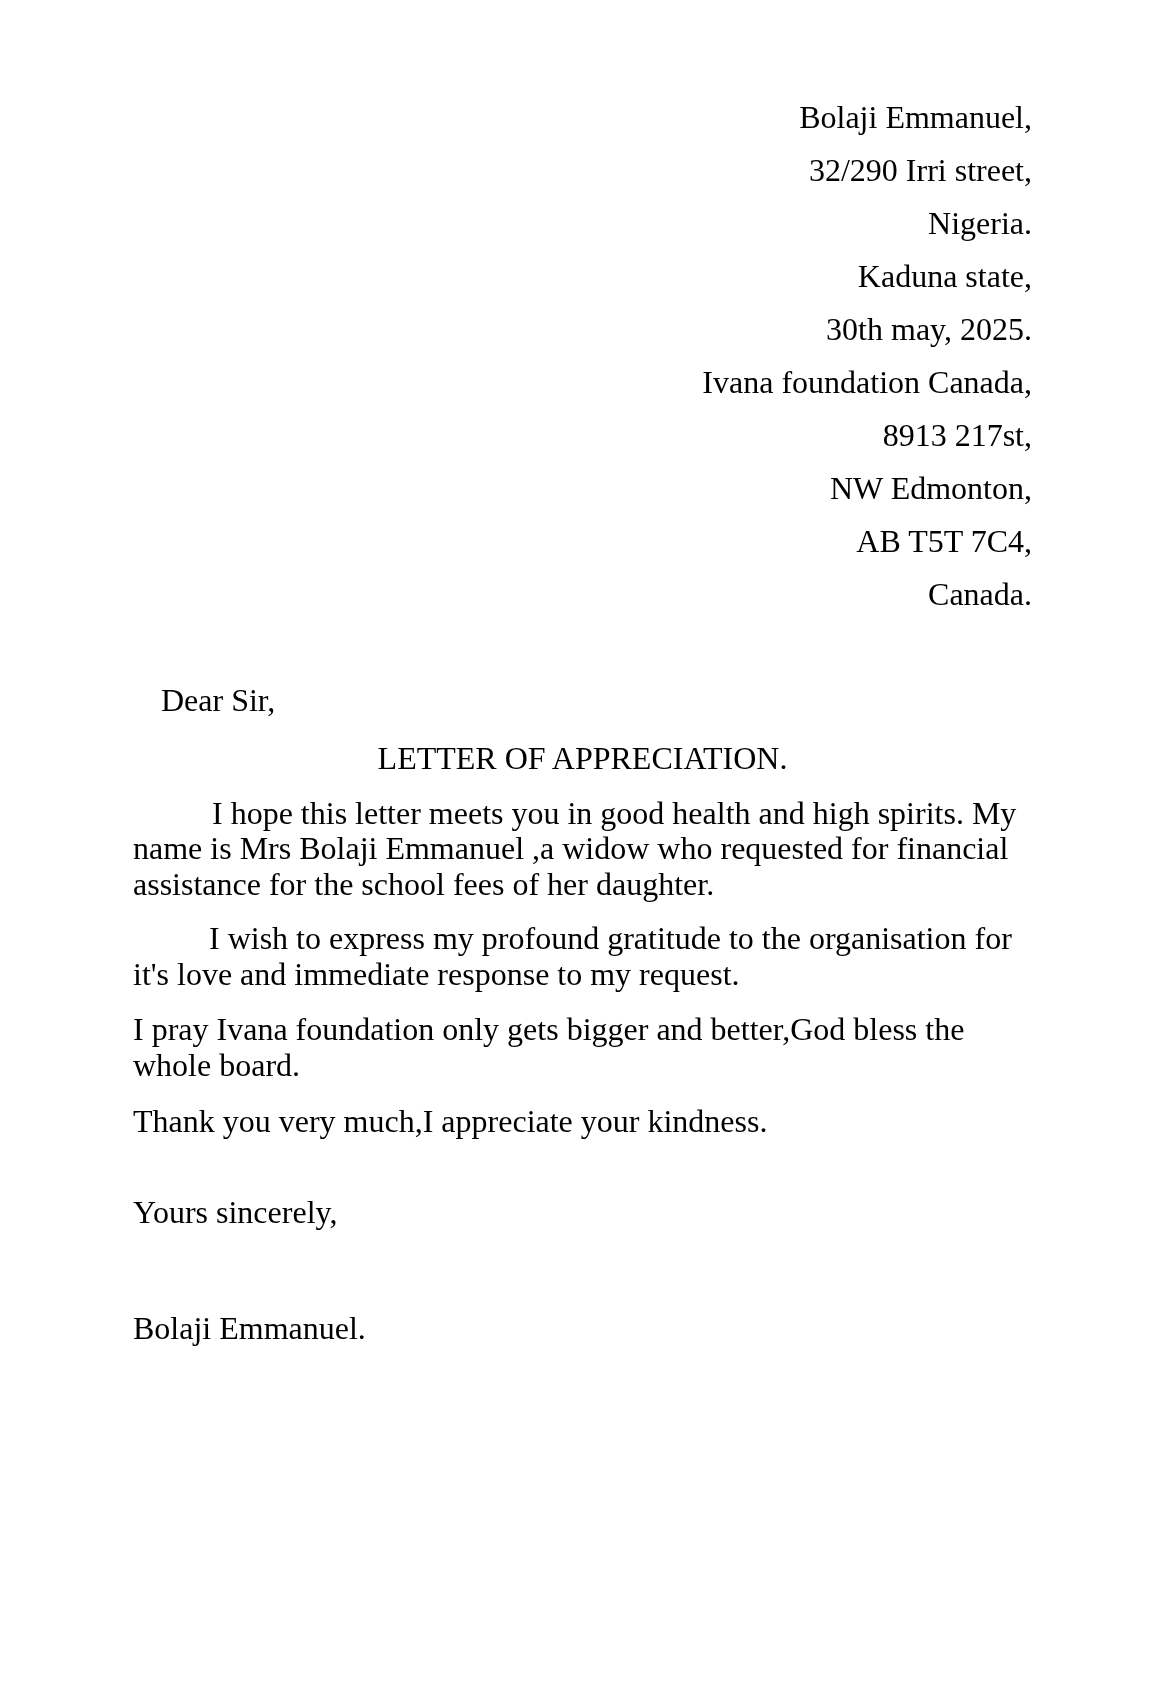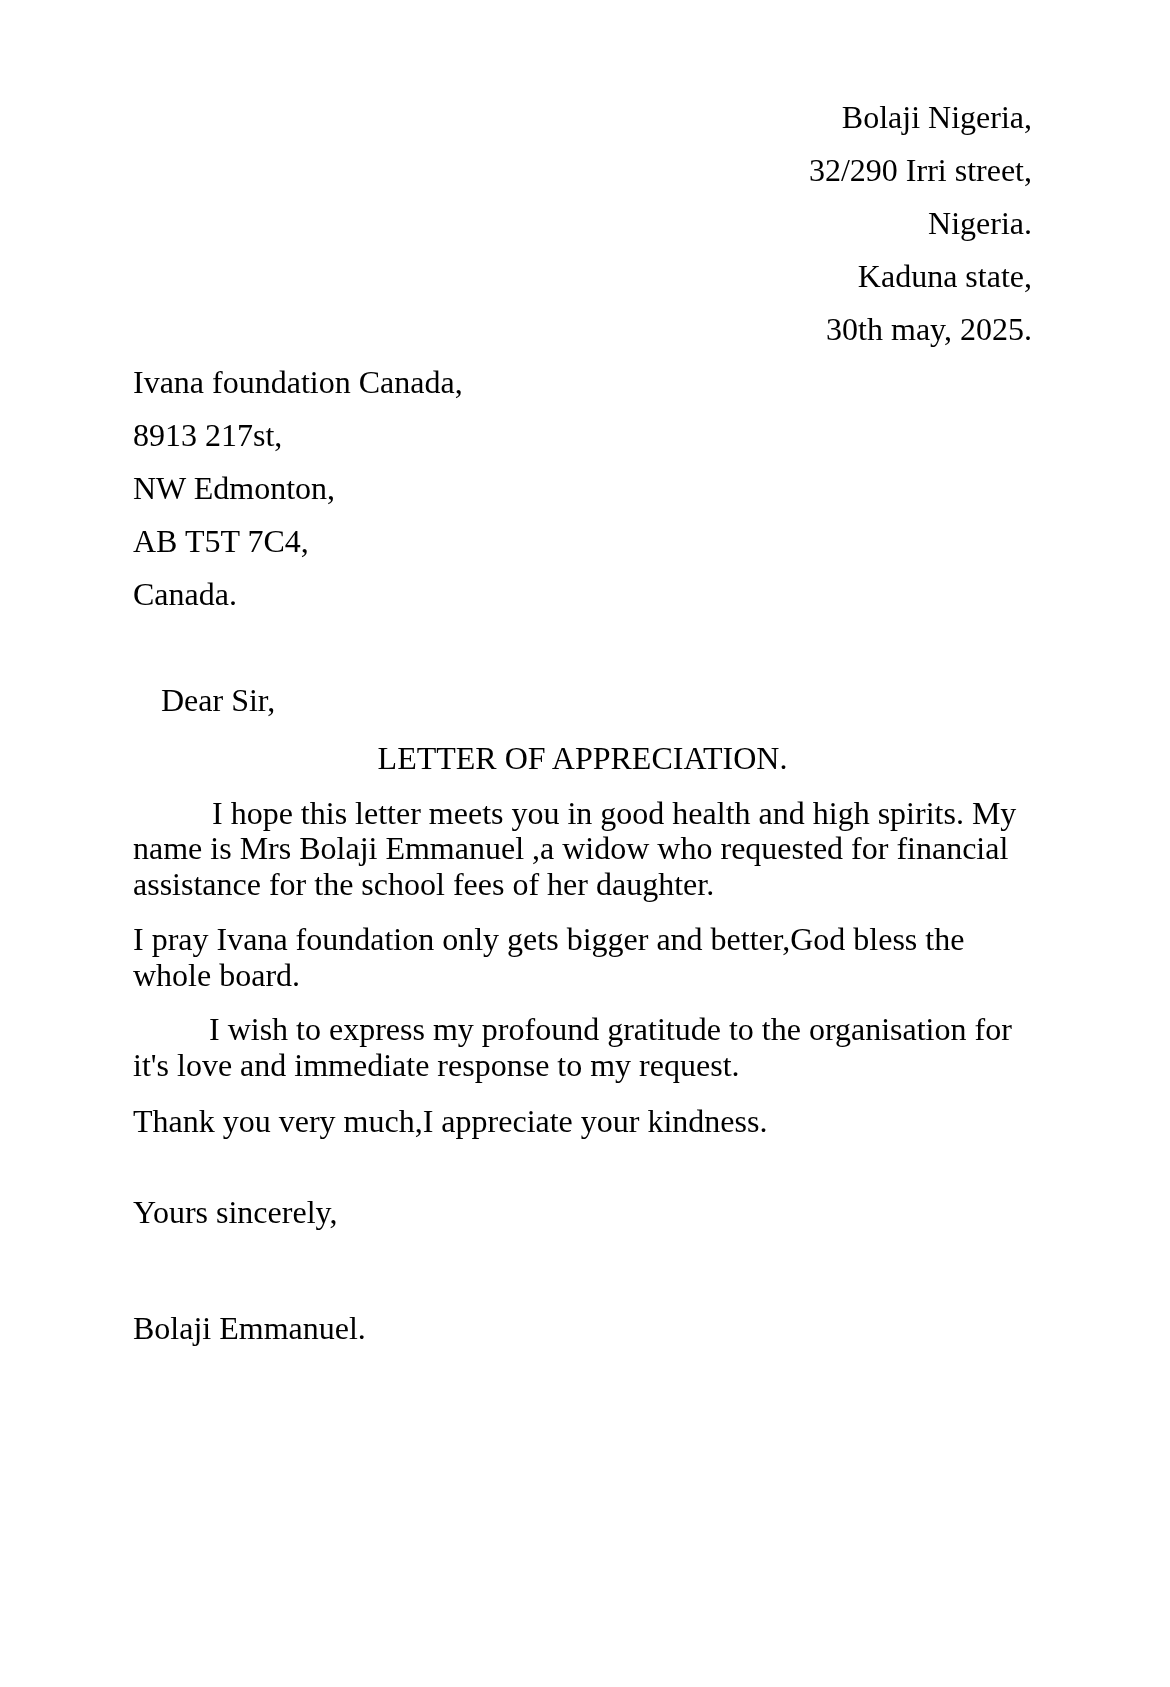--- a/index.html
+++ b/index.html
@@ -28,21 +28,21 @@
     margin: 0;
     padding: 0;
   }
   .addr-block p {
     margin-bottom: 17.5px;
   }
   .sender-block {
     text-align: right;
   }
   .recipient-block {
-    text-align: left;
+    text-align: right;
     margin-top: 10px;
   }
   .salutation {
     margin-top: 70px;
     margin-left: 28px;
   }
   .subject {
     margin-top: 23px;
     text-align: center;
   }
@@ -61,21 +61,21 @@
     margin-top: 81px;
   }
 </style>
 </head>
 <body>
 
 <div class="page">
   <div class="content">
 
     <div class="addr-block sender-block">
-      <p>Bolaji Nigeria,</p>
+      <p>Bolaji Emmanuel,</p>
       <p>32/290 Irri street,</p>
       <p>Nigeria.</p>
       <p>Kaduna state,</p>
       <p>30th may, 2025.</p>
     </div>
 
     <div class="addr-block recipient-block">
       <p>Ivana foundation Canada,</p>
       <p>8913 217st,</p>
       <p>NW Edmonton,</p>
@@ -83,24 +83,24 @@
       <p>Canada.</p>
     </div>
 
     <p class="salutation">Dear Sir,</p>
 
     <p class="subject">LETTER OF APPRECIATION.</p>
 
     <p class="body-paragraph p1">I hope this letter meets you in good health and high spirits. My
 name is Mrs Bolaji Emmanuel ,a widow who requested for financial
 assistance for the school fees of her daughter.</p>
+    <p class="body-paragraph p2">I wish to express my profound gratitude to the organisation for
+it's love and immediate response to my request.</p>
     <p class="body-paragraph p3">I pray Ivana foundation only gets bigger and better,God bless the
 whole board.</p>
-    <p class="body-paragraph p2">I wish to express my profound gratitude to the organisation for
-it's love and immediate response to my request.</p>
     <p class="body-paragraph p4">Thank you very much,I appreciate your kindness.</p>
 
     <p class="closing">Yours sincerely,</p>
 
     <p class="signature">Bolaji Emmanuel.</p>
 
   </div>
 </div>
 
 </body></html>

